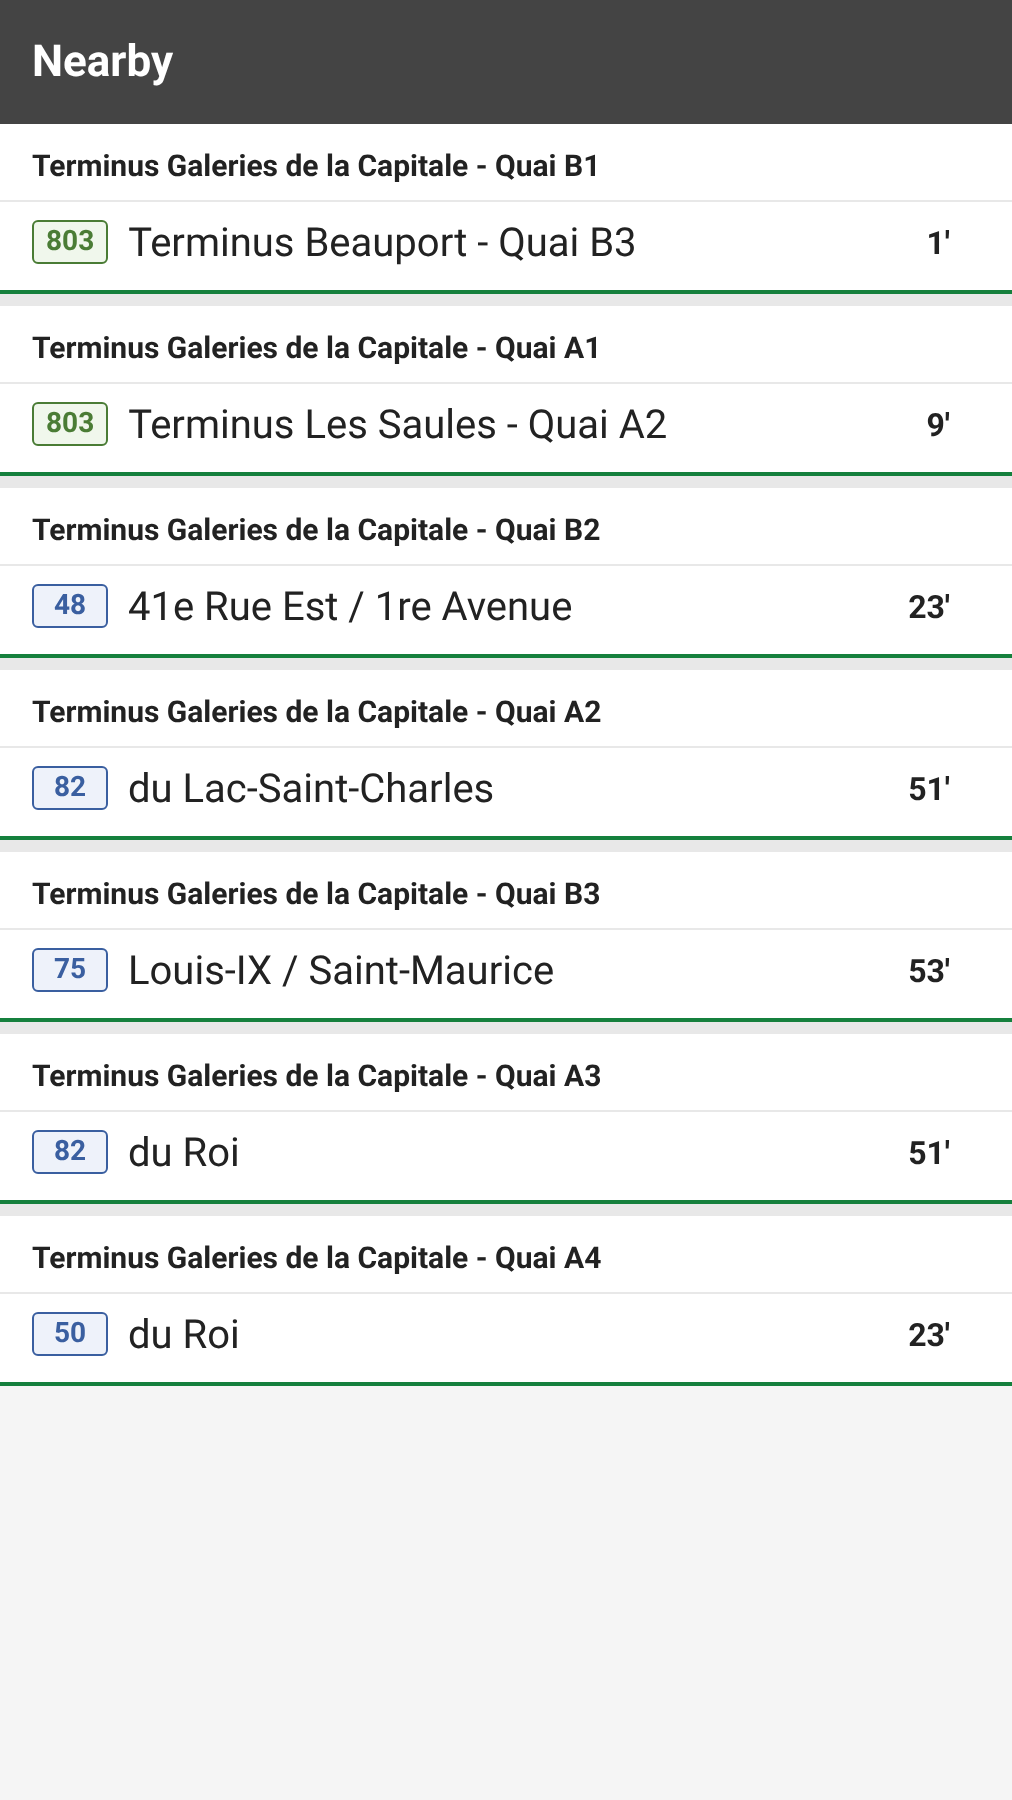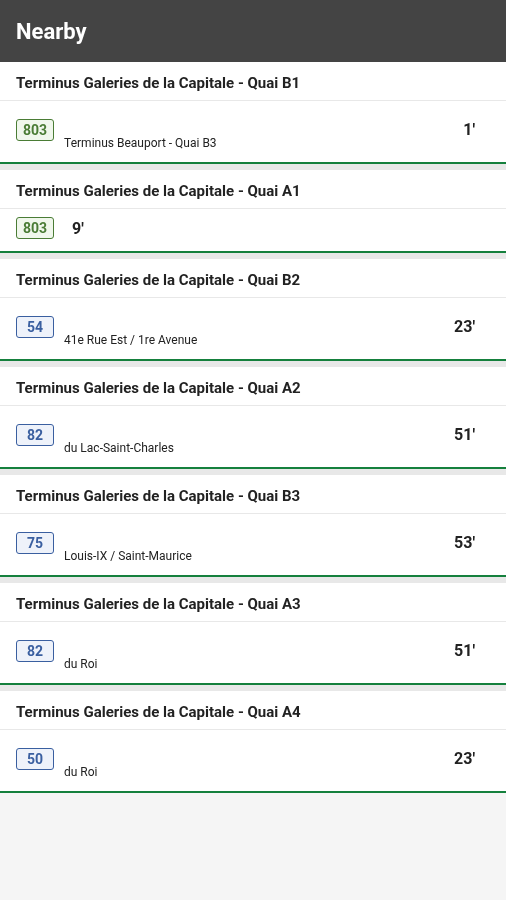--- a/index.html
+++ b/index.html
@@ -69,23 +69,22 @@
     }
 
     .route-badge.blue {
       border-color: #3a5fa0;
       color: #3a5fa0;
       background: #eef2fa;
     }
 
     .route-destination {
       flex: 1;
-      font-size: 12px;
+      font-size: 20px;
       color: #222222;
-      margin-top: 27px;
     }
 
     .route-time {
       font-size: 16px;
       font-weight: bold;
       color: #222222;
       margin-left: 8px;
     }
 
     .separator {
@@ -107,28 +106,29 @@
         <div class="route-badge green">803</div>
         <div class="route-destination">Terminus Beauport - Quai B3</div>
         <div class="route-time">1'</div>
       </div>
     </div>
     <div class="separator"></div>
     <div class="stop-group">
       <div class="stop-header">Terminus Galeries de la Capitale - Quai A1</div>
       <div class="stop-row">
         <div class="route-badge green">803</div>
+        <div class="route-destination">Terminus Les Saules - Quai A2</div>
         <div class="route-time">9'</div>
       </div>
     </div>
     <div class="separator"></div>
     <div class="stop-group">
       <div class="stop-header">Terminus Galeries de la Capitale - Quai B2</div>
       <div class="stop-row">
-        <div class="route-badge blue">54</div>
+        <div class="route-badge blue">48</div>
         <div class="route-destination">41e Rue Est / 1re Avenue</div>
         <div class="route-time">23'</div>
       </div>
     </div>
     <div class="separator"></div>
     <div class="stop-group">
       <div class="stop-header">Terminus Galeries de la Capitale - Quai A2</div>
       <div class="stop-row">
         <div class="route-badge blue">82</div>
         <div class="route-destination">du Lac-Saint-Charles</div>

